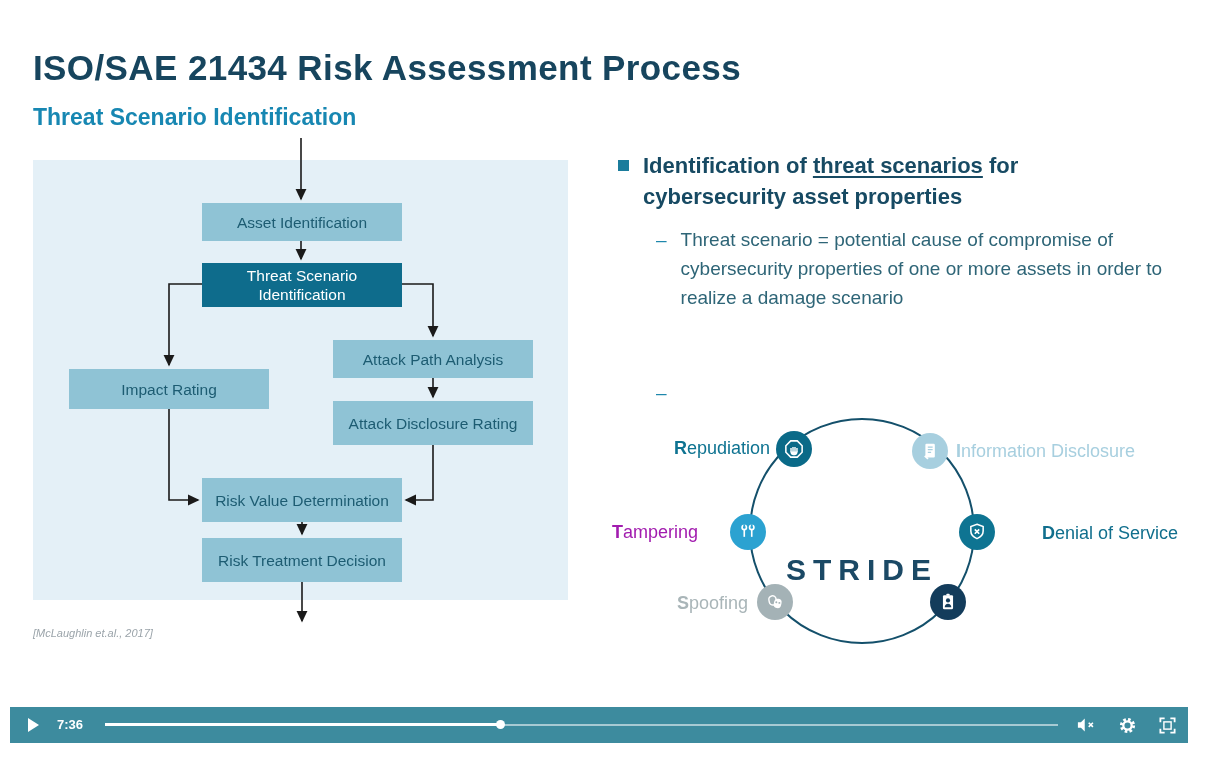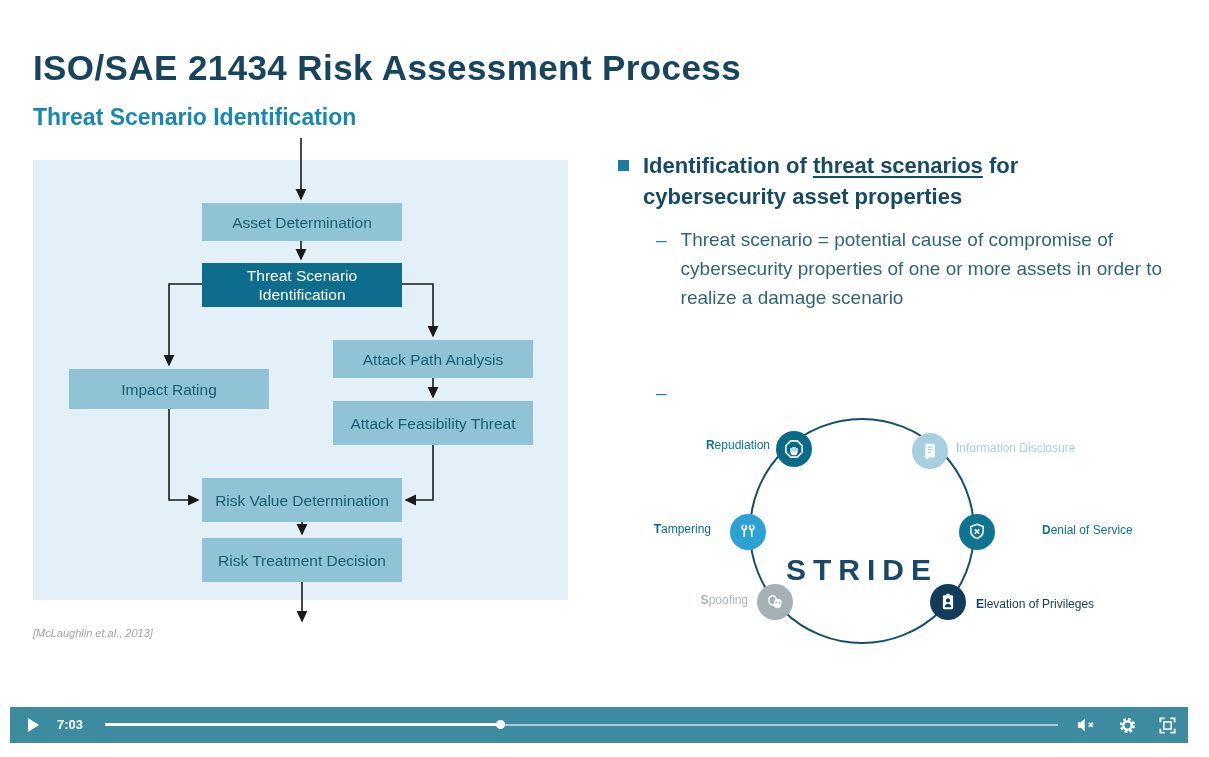--- a/index.html
+++ b/index.html
@@ -28,21 +28,21 @@
   #bullet-head .txt { font-size:22px; font-weight:700; line-height:31px; }
   #bullet-head .txt u { text-underline-offset:3px; }
   .subbullet { display:flex; font-size:19px; line-height:29px; color:#2E6577; }
   .subbullet .dash { margin-right:14px; color:#1E87AC; }
   #sub1 { left:656px; top:225px; width:528px; }
   #sub2 { left:656px; top:378px; width:520px; }
 
   
   .stride-icon { position:absolute; width:36px; height:36px; border-radius:50%;
     display:flex; align-items:center; justify-content:center; }
-  .stride-label { position:absolute; font-size:12px; white-space:nowrap; }
+  .stride-label { position:absolute; font-size:18px; white-space:nowrap; }
   .stride-label b { font-weight:800; }
   #stride-word { left:786px; top:513px; font-size:30px; font-weight:800; letter-spacing:7px; }
 
   
   #player-bar { left:10px; top:707px; width:1178px; height:36px; }
   #progress-track { position:absolute; left:95px; top:17px; width:953px; height:2px;
     background:rgba(255,255,255,.55); }
   #progress-fill { position:absolute; left:0; top:-1px; height:3px; background:#ffffff; }
   #progress-knob { position:absolute; top:-4px; width:9px; height:9px; margin-left:-4px;
     border-radius:50%; background:#ffffff; }
@@ -70,28 +70,28 @@
         <path d="M268,106 V124" marker-end="url(#ah)"></path>
         <path d="M169,149 H136 V230" marker-end="url(#ah)"></path>
         <path d="M369,149 H400 V201" marker-end="url(#ah)"></path>
         <path d="M400,243 V262" marker-end="url(#ah)"></path>
         <path d="M136,274 V365 H165" marker-end="url(#ah)"></path>
         <path d="M400,310 V365 H373" marker-end="url(#ah)"></path>
         <path d="M269,387 V399" marker-end="url(#ah)"></path>
         <path d="M269,447 V486" marker-end="url(#ah)"></path>
       </g>
     </svg>
-    <div class="fnode" style="left:169px; top:68px;  height:38px;">Asset Determination</div>
+    <div class="fnode" style="left:169px; top:68px;  height:38px;">Asset Identification</div>
     <div class="fnode dark" style="left:169px; top:128px; height:44px;">Threat Scenario Identification</div>
     <div class="fnode" style="left:36px;  top:234px; height:40px;">Impact Rating</div>
     <div class="fnode" style="left:300px; top:205px; height:38px;">Attack Path Analysis</div>
-    <div class="fnode" style="left:300px; top:266px; height:44px;">Attack Feasibility Threat</div>
+    <div class="fnode" style="left:300px; top:266px; height:44px;">Attack Disclosure Rating</div>
     <div class="fnode" style="left:169px; top:403px; height:44px;">Risk Treatment Decision</div>
     <div class="fnode" style="left:169px; top:343px; height:44px;">Risk Value Determination</div>
-    <div id="citation" class="abs">[McLaughlin et.al., 2013]</div>
+    <div id="citation" class="abs">[McLaughlin et.al., 2017]</div>
   </div>
 
   <div id="bullet-head" class="abs">
     <span id="bullet-square" style="background: rgb(27, 124, 156);"></span>
     <span class="txt" style="color: rgb(23, 74, 99);"><span>Identification of </span><u>threat scenarios</u><span> for cybersecurity asset properties</span></span>
   </div>
   <div id="sub1" class="subbullet abs">
     <span class="dash">–</span>
     <span>Threat scenario = potential cause of compromise of cybersecurity properties of one or more assets in order to realize a damage scenario</span>
   </div>
@@ -148,30 +148,29 @@
     <svg width="22" height="22" viewBox="0 0 20 20">
       <rect x="5.4" y="3.8" width="9.2" height="12.8" rx="1.2" fill="#fff"></rect>
       <rect x="8.4" y="2.6" width="3.2" height="1.8" rx="0.9" fill="#fff"></rect>
       <circle cx="10" cy="8.6" r="1.9" fill="#133C5B"></circle>
       <path d="M7,14.8 c0,-2.1 1.3,-3.2 3,-3.2 s3,1.1 3,3.2 z" fill="#133C5B"></path>
     </svg>
   </div>
 
   <div class="stride-label" style="right: 439px; top: 438px; color: rgb(14, 115, 145);"><b>R</b><span>epudiation</span></div>
   <div class="stride-label" style="left: 956px; top: 441px; color: rgb(167, 207, 223);"><b>I</b><span>nformation Disclosure</span></div>
-  <div class="stride-label" style="right: 498px; top: 522px; color: #0369a1; margin-left: 28px;"><b>T</b><span>ampering</span></div>
+  <div class="stride-label" style="right: 511px; top: 522px; color: #a21caf; margin-left: 28px;"><b>T</b><span>ampering</span></div>
   <div class="stride-label" style="left: 1003px; top: 523px; color: rgb(17, 111, 141); margin-left: 39px;"><b>D</b><span>enial of Service</span></div>
   <div class="stride-label" style="right: 461px; top: 593px; color: rgb(169, 181, 184);"><b>S</b><span>poofing</span></div>
-  <div class="stride-label" style="left: 976px; top: 597px; color: rgb(23, 64, 95);"><b>E</b><span>levation of Privileges</span></div>
 
   <div id="player-bar" class="abs" style="background: rgb(61, 139, 158);">
     <svg class="pbtn" style="left:18px; top:11px;" width="12" height="14" viewBox="0 0 12 14">
       <path d="M0,0 L11,7 L0,14 z" fill="#fff"></path>
     </svg>
-    <span id="player-time">7:03</span>
+    <span id="player-time">7:36</span>
     <div id="progress-track">
       <div id="progress-fill" style="width: 41.5%;"></div>
       <div id="progress-knob" style="left: 41.5%;"></div>
     </div>
     <svg class="pbtn" style="left:1066px;" width="19" height="18" viewBox="0 0 20 18">
       <path d="M2,6 h3.2 l4,-3.8 v13.6 l-4,-3.8 H2 z" fill="#fff"></path>
       <path d="M13.4,6.6 l4.4,4.4 m0,-4.4 l-4.4,4.4" stroke="#fff" stroke-width="1.7"></path>
     </svg>
     <svg class="pbtn" style="left:1108px;" width="19" height="19" viewBox="0 0 20 20">
       <circle cx="10" cy="10" r="6.4" fill="none" stroke="#fff" stroke-width="3.2" stroke-dasharray="2.7 2.3"></circle>

